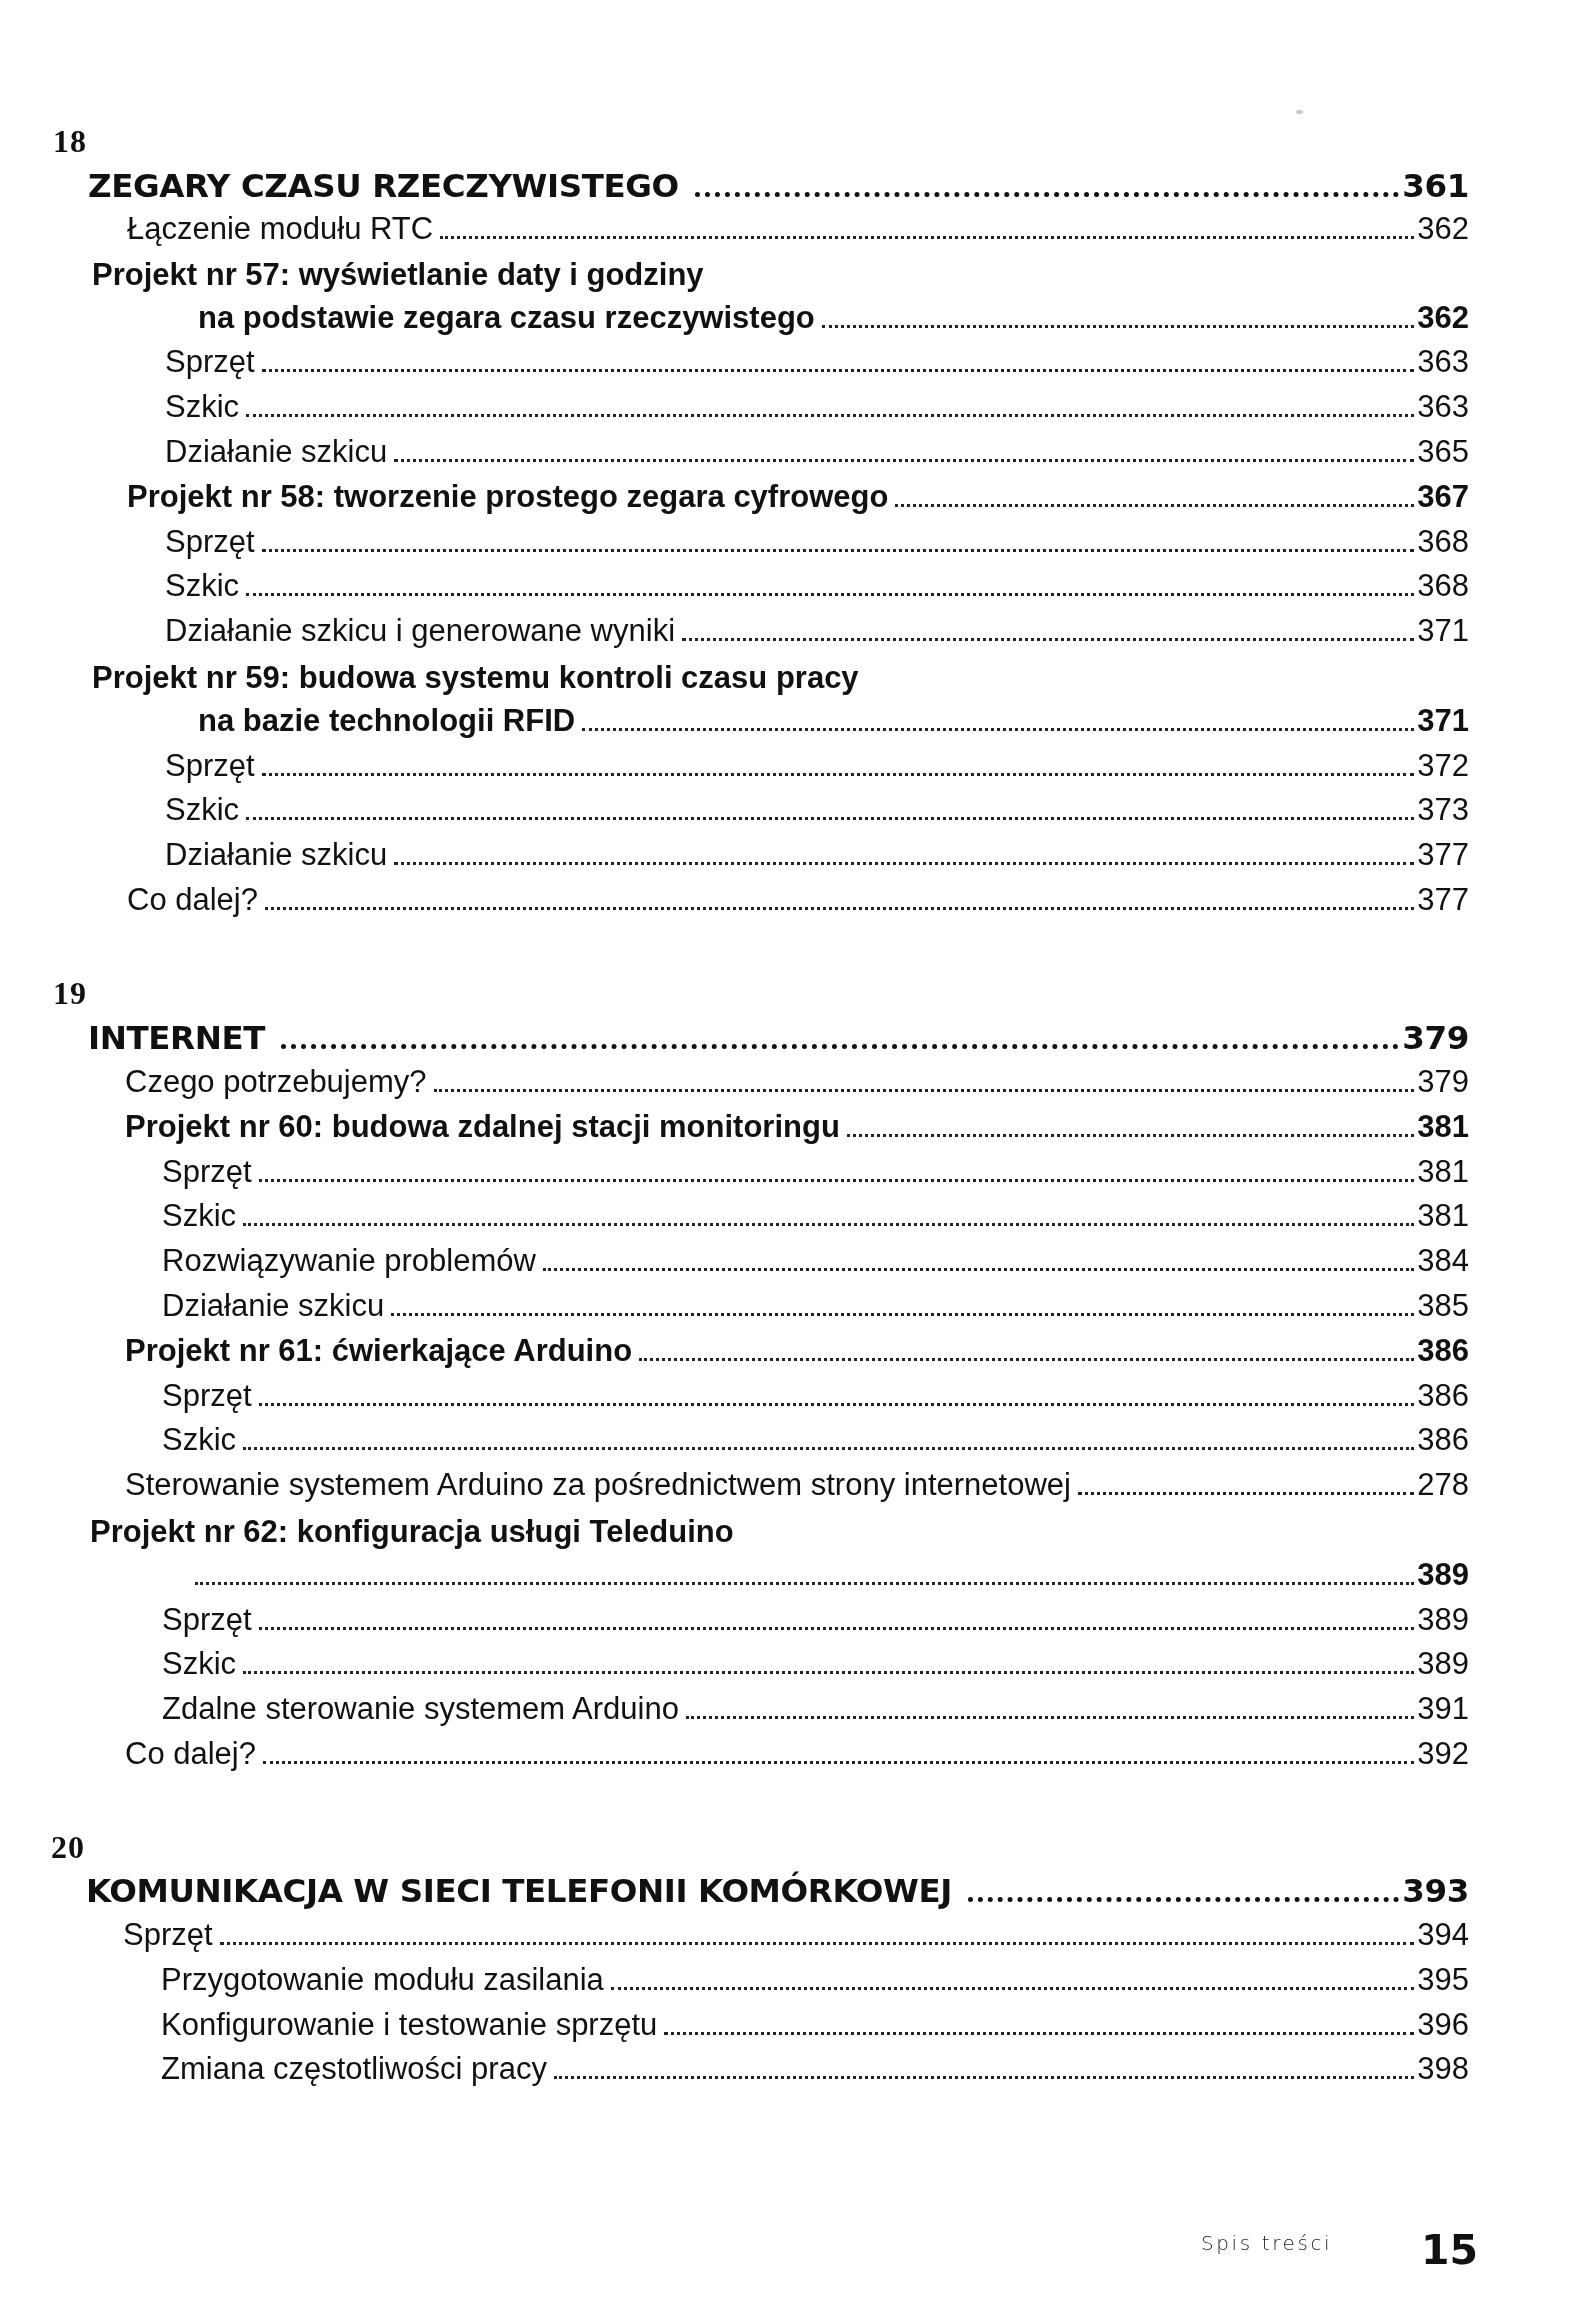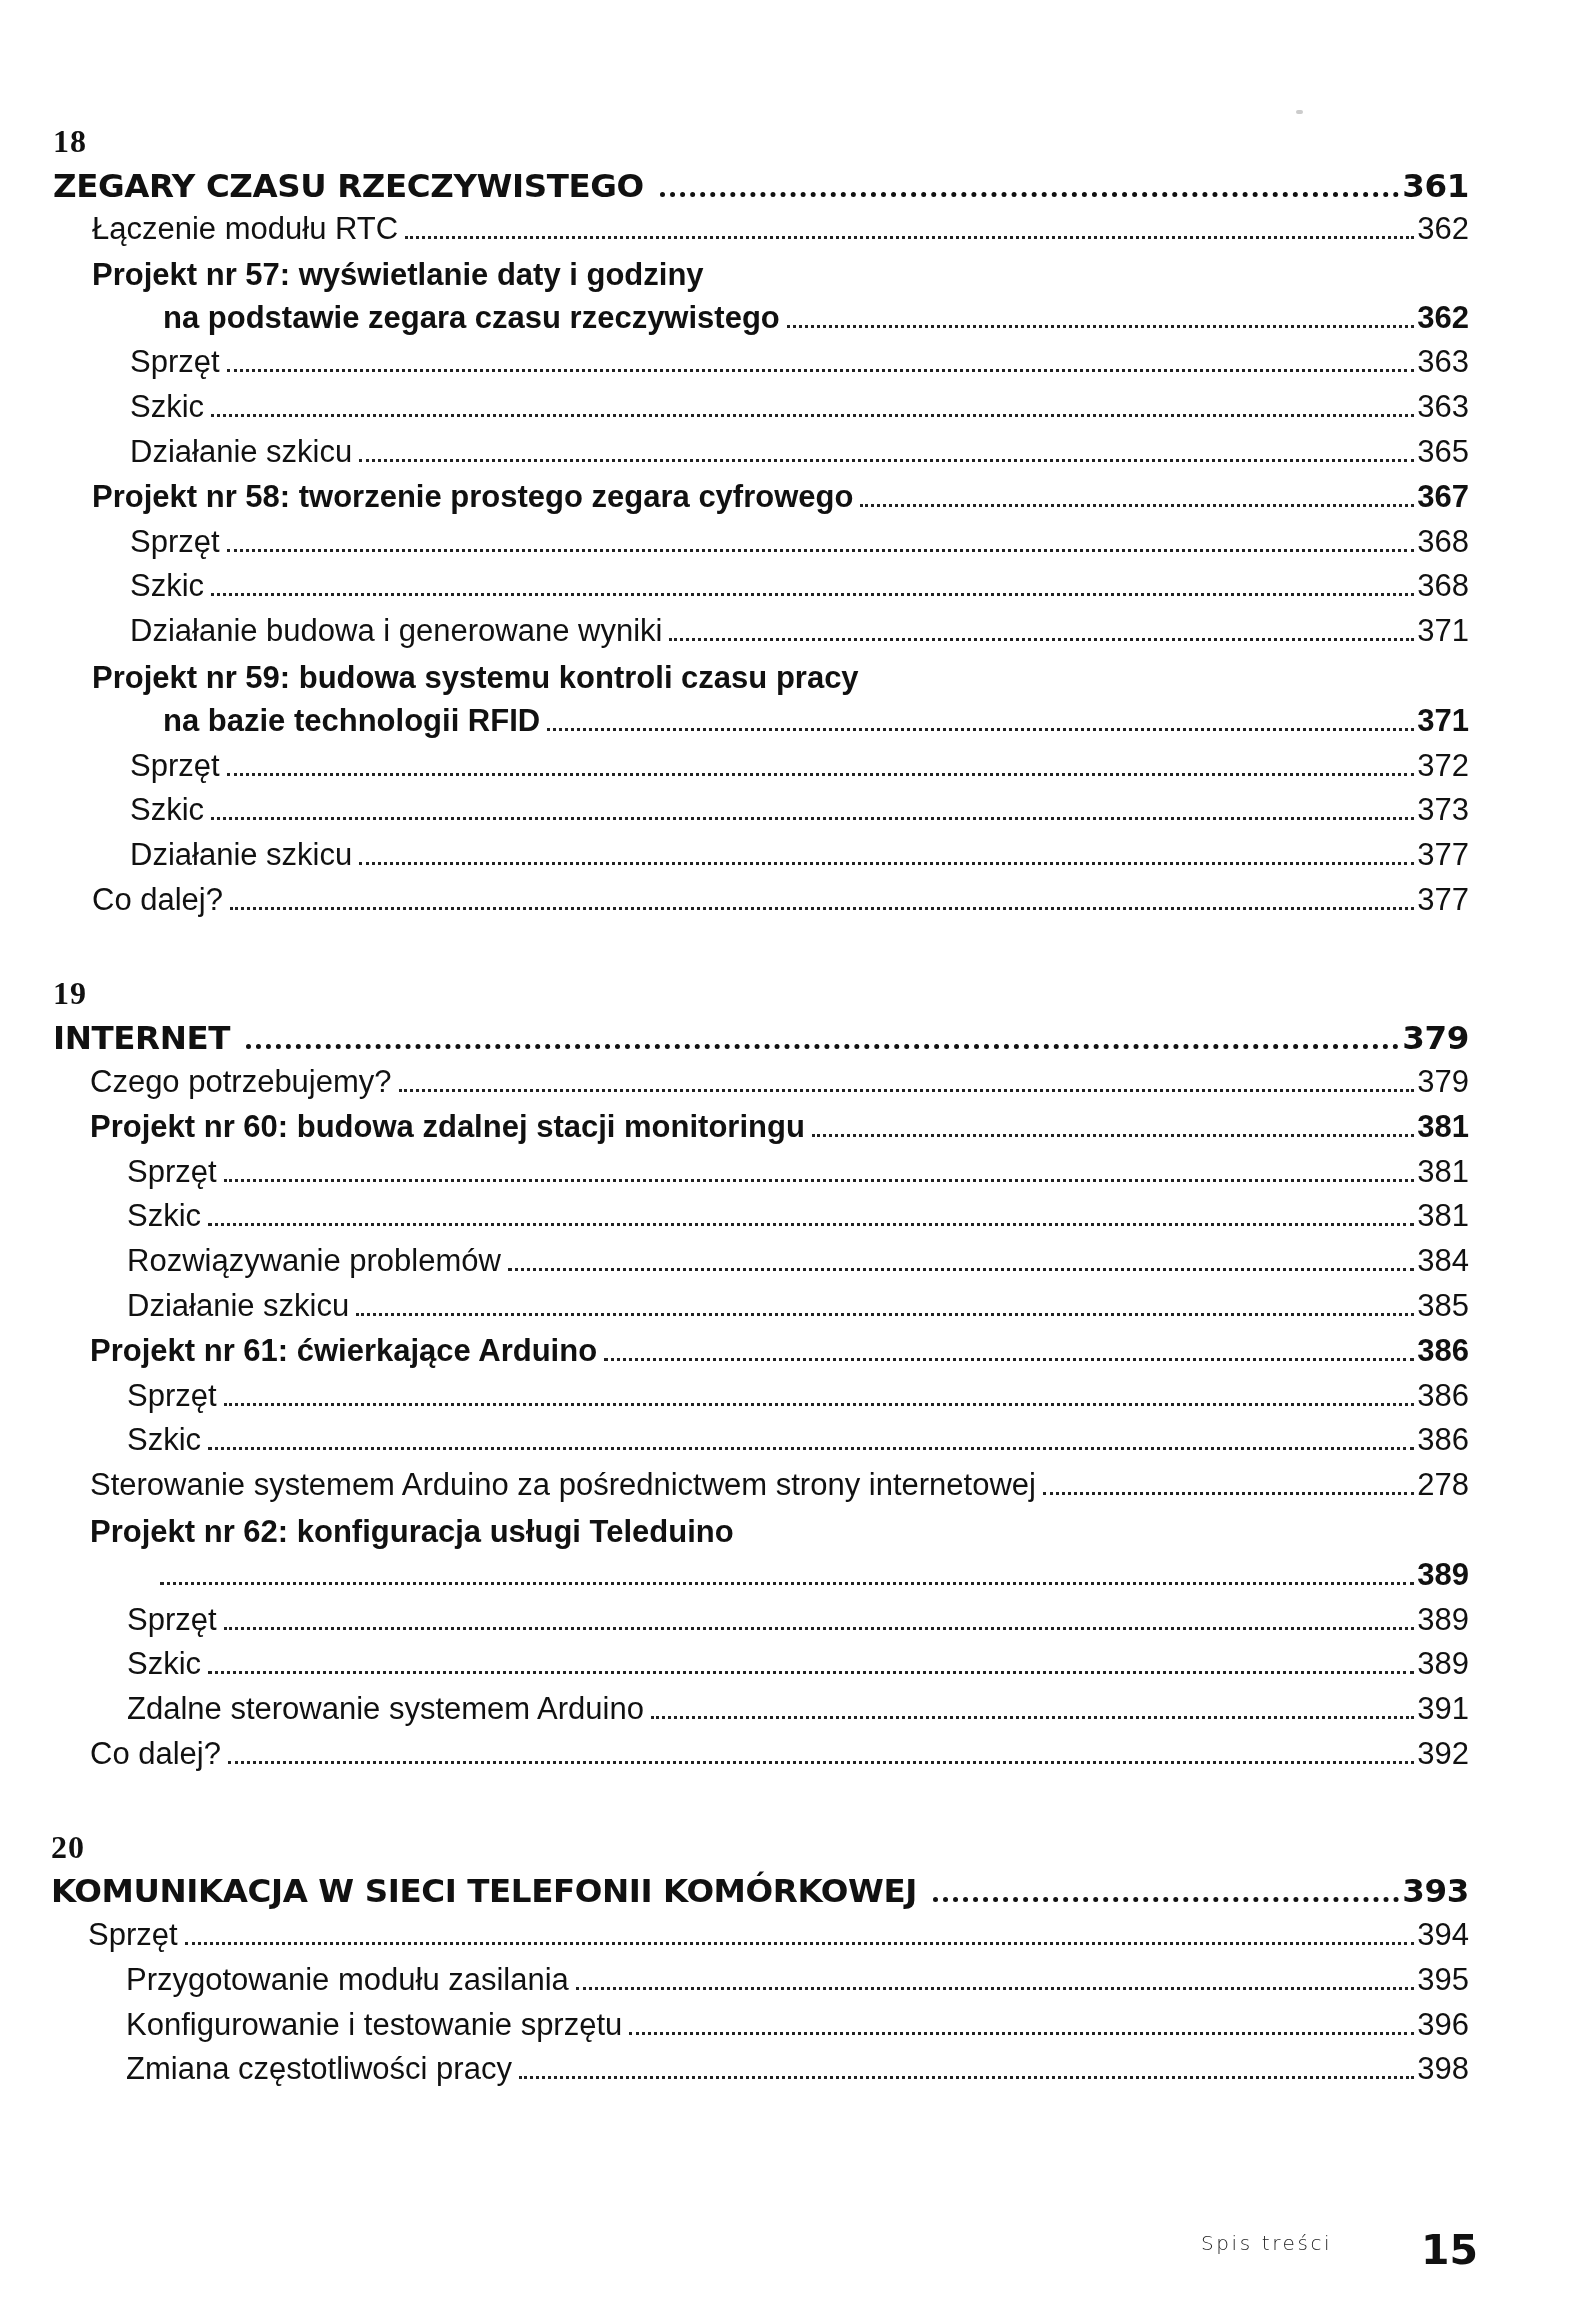--- a/index.html
+++ b/index.html
@@ -1,19 +1,19 @@
 <!DOCTYPE html>
 <html style="font-size:14px"><head>
 <meta charset="utf-8">
 <style>
   html, body { margin:0; padding:0; background:#ffffff; }
   body { width:1591px; height:2307px; position:relative; overflow:hidden; color:#111; font-family:"DejaVu Sans", sans-serif; }
   .page { position:absolute; left:0; top:0; width:1591px; height:2307px; }
   .chnum { position:absolute; left:53px; font-weight:bold; font-size:32px; font-family:Liberation Serif, serif; letter-spacing:0.9px; }
-  .row { position:absolute; right:122px; display:flex; align-items:baseline; height:44px; }
+  .row { position:absolute; right:122px; display:flex; align-items:baseline; height:44px;margin-left:35px; }
   .row .t { white-space:nowrap; font-size:31px; font-family:"Liberation Sans", sans-serif; padding-right:7px; }
   .row .d { flex:1; border-bottom:3.5px dotted #222; margin-bottom:7px; height:0; }
   .row .p { white-space:nowrap; font-size:31px; font-family:"Liberation Sans", sans-serif; padding-left:3.5px; }
   .row.bold .t, .row.bold .p { font-weight:bold; }
   .row.chapter .t, .row.chapter .p { font-weight:900; font-size:32.5px; font-family:"DejaVu Sans", sans-serif; letter-spacing:-0.4px; }
   .row.chapter .d { border-bottom:5.3px dotted #111; margin-bottom:6.1px; }
   .row.chapter .t { padding-right:16px; }
   .plain { position:absolute; white-space:nowrap; font-size:31px; font-family:"Liberation Sans", sans-serif; font-weight:bold; }
   .footer-label { position:absolute; left:1201px; top:2231px; font-size:20px; letter-spacing:2.6px; font-family:"DejaVu Sans", sans-serif; font-weight:300; color:#222; }
   .footer-num { position:absolute; left:1421px; top:2226px; font-size:41px; font-weight:bold; font-family:"DejaVu Sans", sans-serif; }
@@ -66,21 +66,21 @@
     <span class="t">Sprzęt</span>
       <span class="d"></span>
       <span class="p">368</span>
   </div>
   <div class="row" style="top:568px; left:130px">
     <span class="t">Szkic</span>
       <span class="d"></span>
       <span class="p">368</span>
   </div>
   <div class="row" style="top:613px; left:130px">
-    <span class="t">Działanie budowa i generowane wyniki</span>
+    <span class="t">Działanie szkicu i generowane wyniki</span>
       <span class="d"></span>
       <span class="p">371</span>
   </div>
   <div class="plain" style="top:660px; left:92px">Projekt nr 59: budowa systemu kontroli czasu pracy</div>
   <div class="row bold" style="top:703px; left:163px">
     <span class="t">na bazie technologii RFID</span>
       <span class="d"></span>
       <span class="p">371</span>
   </div>
   <div class="row" style="top:748px; left:130px">

